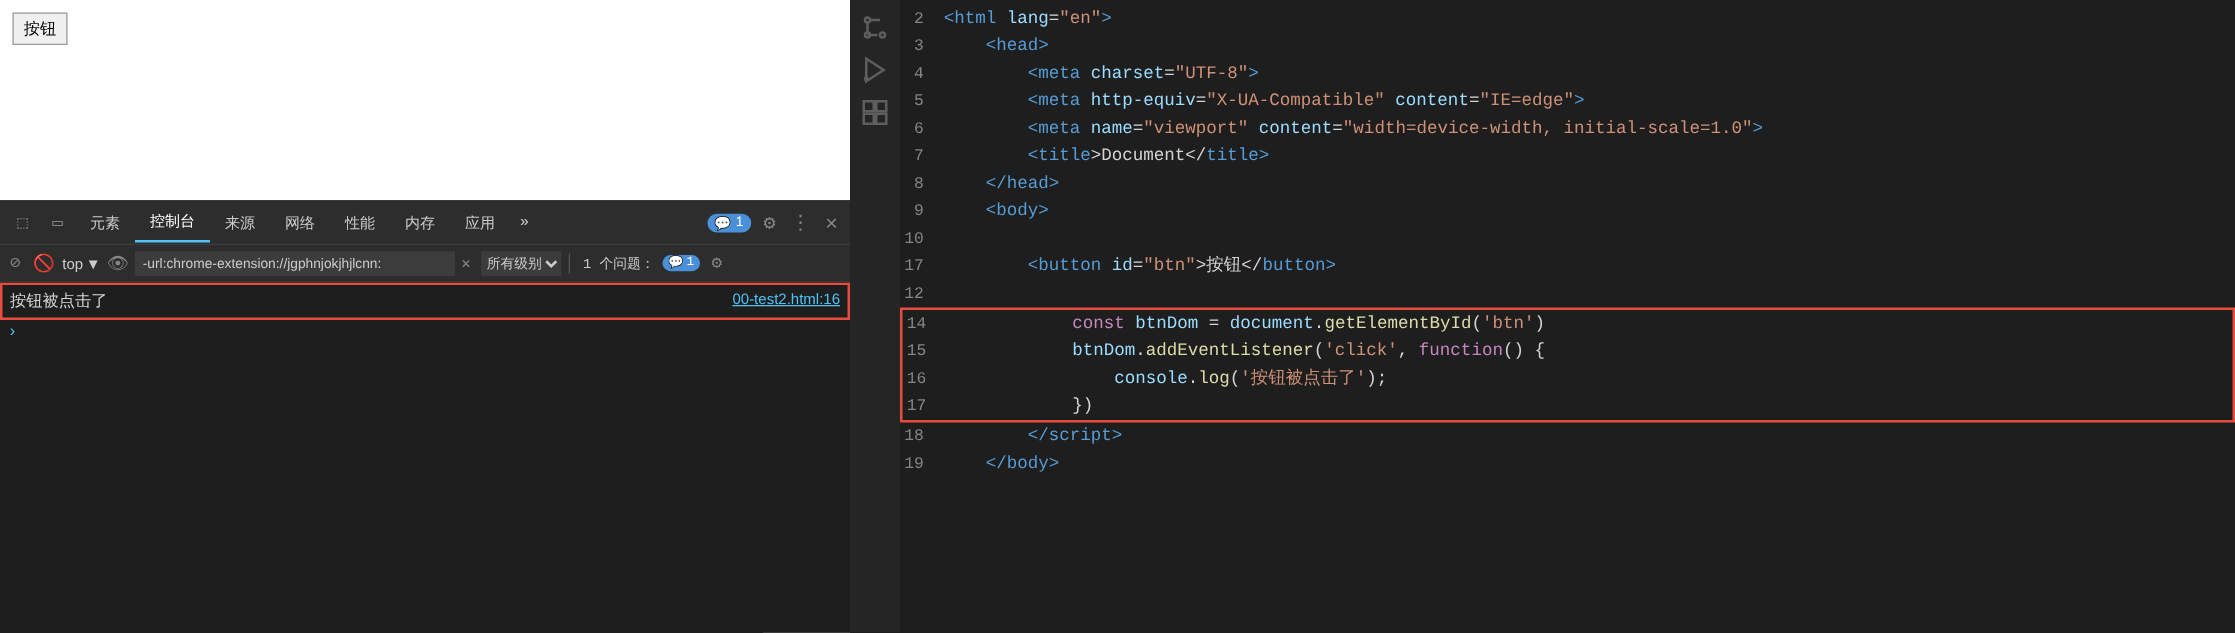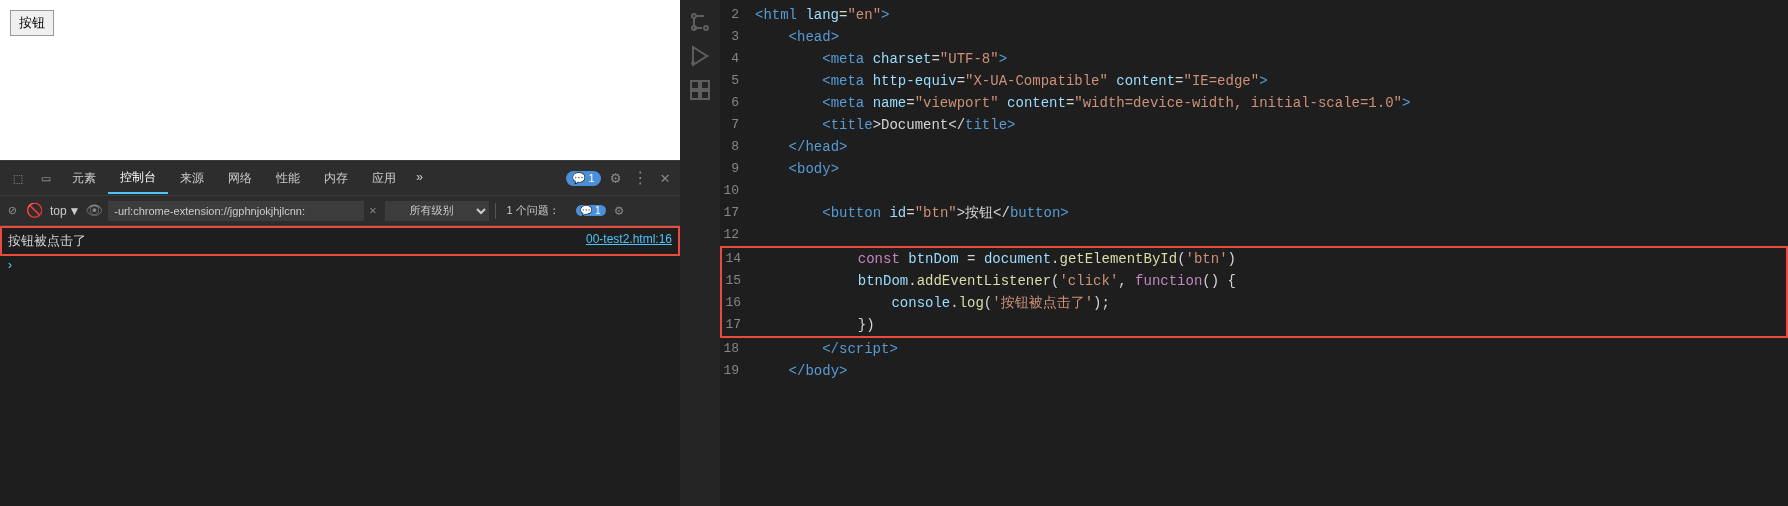--- a/index.html
+++ b/index.html
@@ -162,41 +162,41 @@
       font-size: 12px;
       padding: 0 3px;
       cursor: pointer;
     }
 
     .toolbar-filter-select {
       background: #3c3c3c;
       border: none;
       color: #ccc;
       font-size: 11px;
-      font-family: Liberation Mono, monospace;
-      padding: 2px 20px;
+      font-family: Liberation Sans, sans-serif;
+      padding: 2px 0;
       height: 20px;
       margin-left: 4px;
       cursor: pointer;
     }
 
     .toolbar-divider {
       width: 1px;
       height: 16px;
       background: #555;
       margin: 0 4px;
     }
 
     .toolbar-issues {
       color: #ccc;
       font-size: 11px;
-      font-family: Liberation Sans, sans-serif;
-      display: flex;
-      align-items: center;
-      gap: 16px;
+      font-family: Liberation Mono, monospace;
+      display: flex;
+      align-items: center;
+      gap: 6px;
       margin-left: 4px;
     }
 
     .toolbar-issues-badge {
       background: #4a90d9;
       color: #fff;
       font-size: 10px;
       padding: 0 5px;
       border-radius: 8px;
       display: flex;

